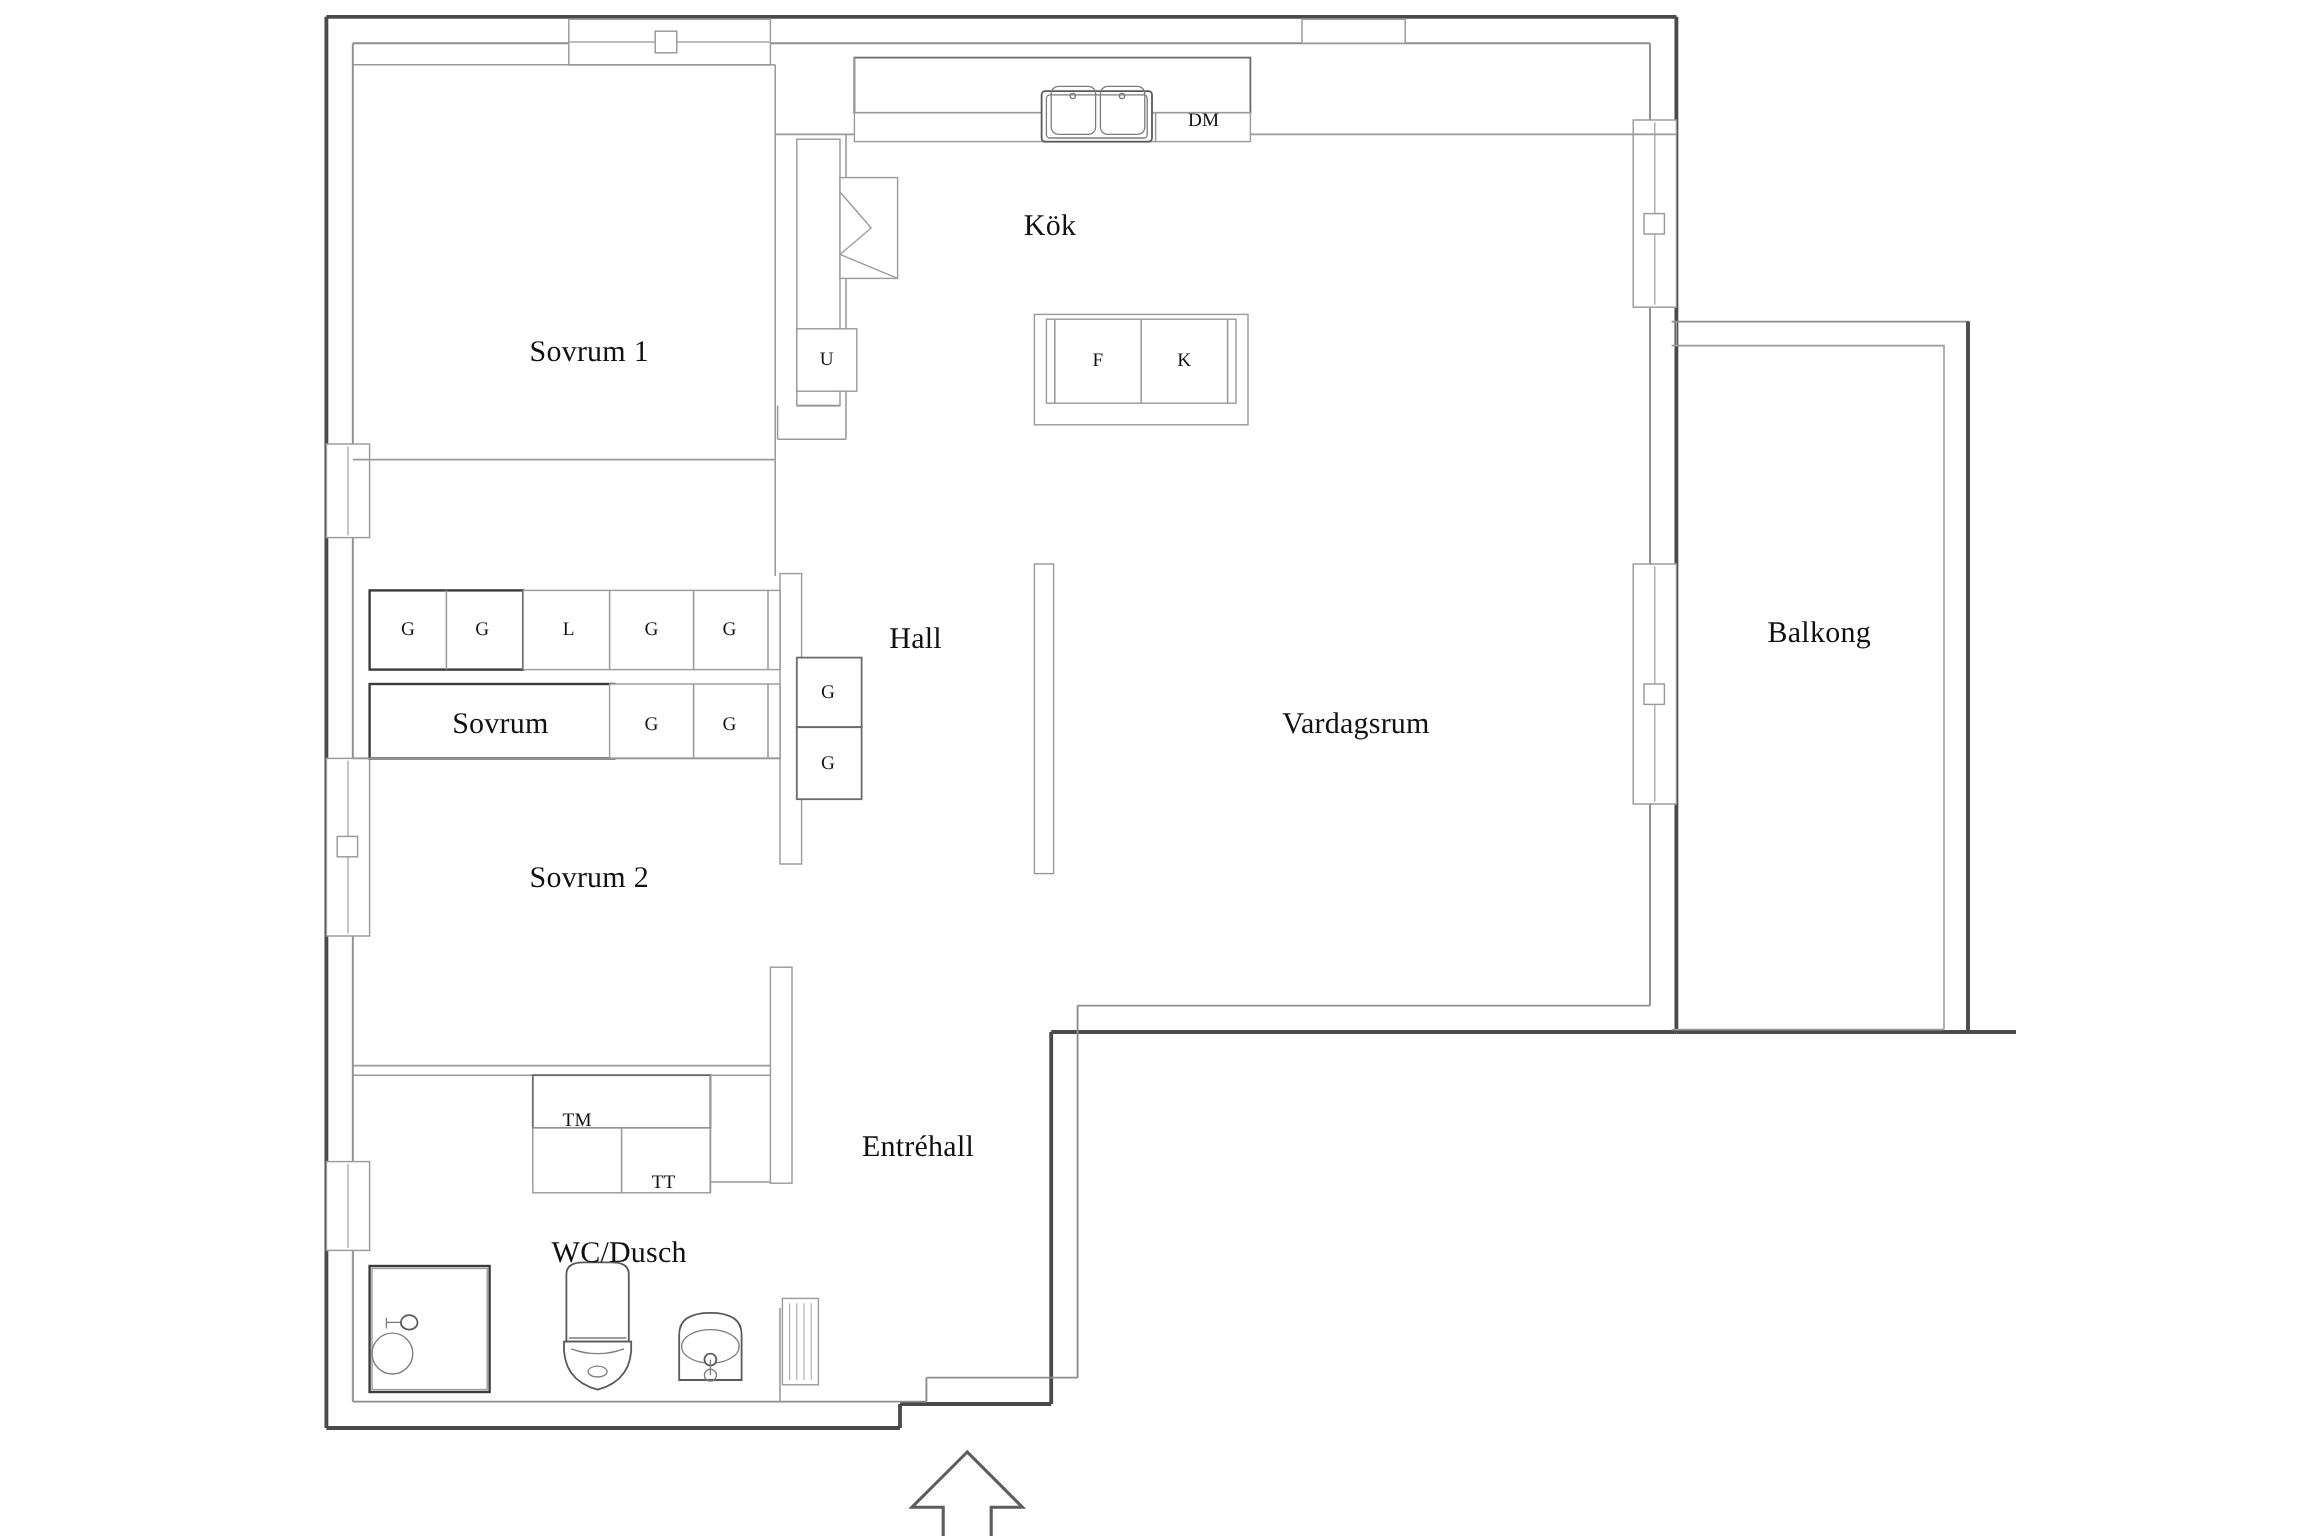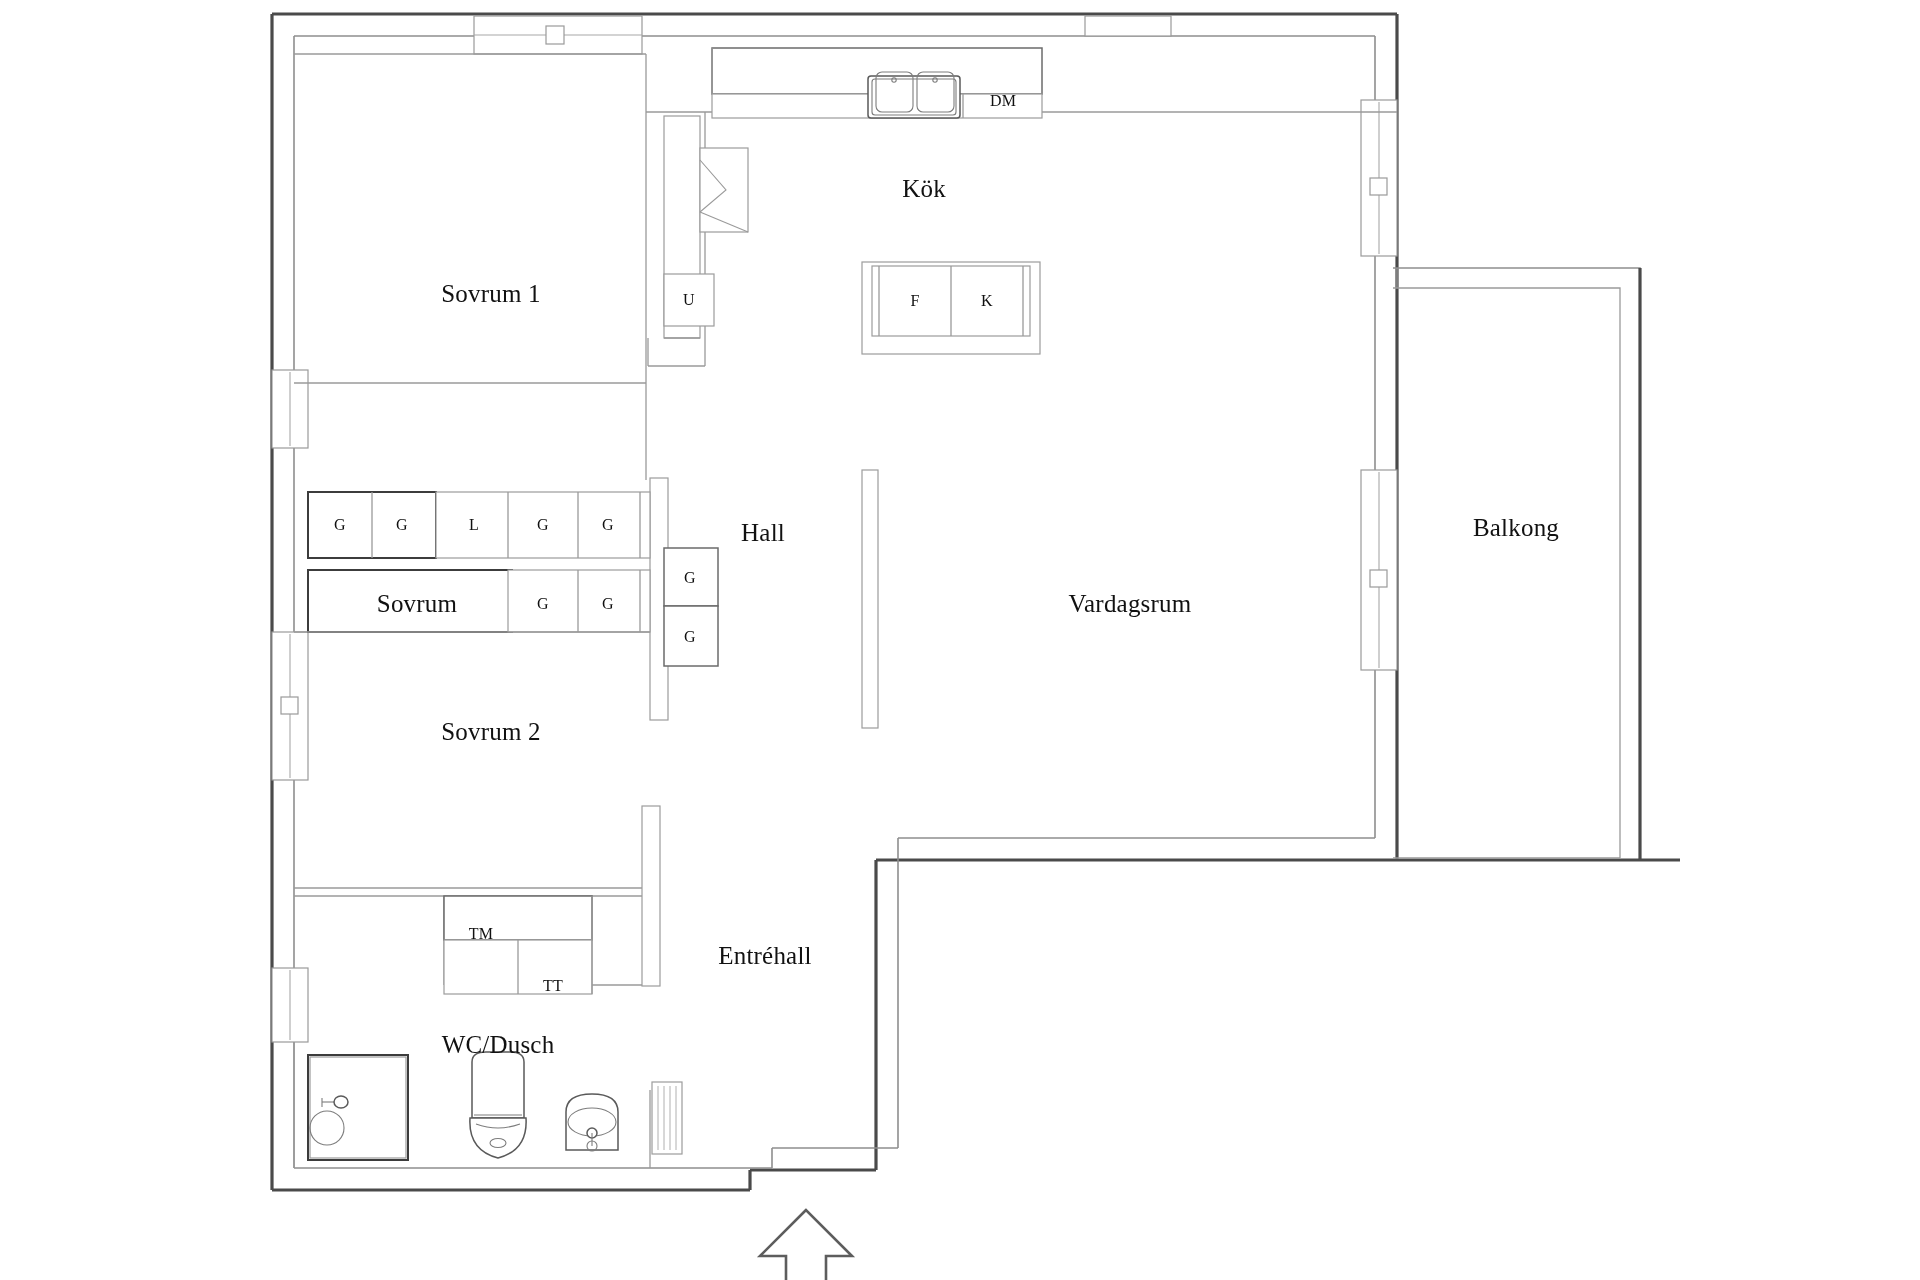--- a/index.html
+++ b/index.html
@@ -305,27 +305,27 @@
                              L 786 1256
                              L 786 1300
                              L 826 1300
                              L 826 1256
                              L 852 1256 Z"></path>
     </g>
 
   </svg>
 
   <div class="room-label lbl-room" style="left:491px; top:294px;">Sovrum 1</div>
-  <div class="room-label lbl-room" style="left:924px; top:189px;">Kök</div>
+  <div class="room-label lbl-room" style="left:875px; top:189px;">Kök</div>
   <div class="room-label lbl-room" style="left:763px; top:533px;">Hall</div>
   <div class="room-label lbl-room" style="left:1118px; top:604px;margin-left:12px;">Vardagsrum</div>
   <div class="room-label lbl-room" style="left:1516px; top:528px;">Balkong</div>
   <div class="room-label lbl-room" style="left:491px; top:732px;">Sovrum 2</div>
   <div class="room-label lbl-room" style="left:765px; top:956px;">Entréhall</div>
-  <div class="room-label lbl-room" style="left:498px; top:1045px;">WC/Dusch</div>
+  <div class="room-label lbl-room" style="left:516px; top:1045px;">WC/Dusch</div>
 
   <div class="room-label lbl-unit" style="left:1003px; top:101px;">DM</div>
   <div class="room-label lbl-unit" style="left:689px; top:300px;">U</div>
   <div class="room-label lbl-unit" style="left:915px; top:301px;">F</div>
   <div class="room-label lbl-unit" style="left:987px; top:301px;">K</div>
   <div class="room-label lbl-unit" style="left:481px; top:934px;">TM</div>
   <div class="room-label lbl-unit" style="left:553px; top:986px;">TT</div>
 
   <div class="room-label lbl-unit" style="left:340px; top:525px;">G</div>
   <div class="room-label lbl-unit" style="left:402px; top:525px;">G</div>

